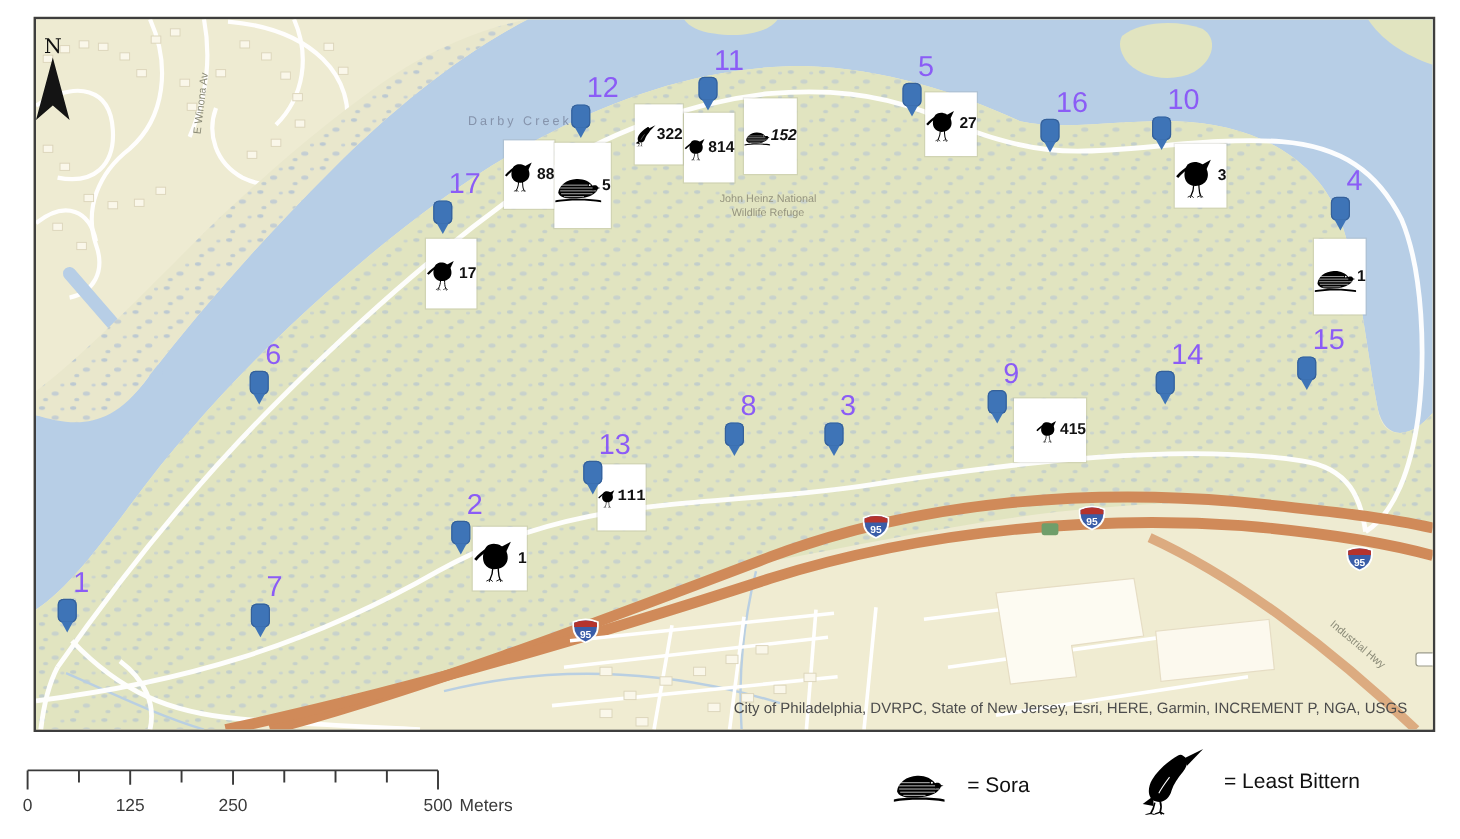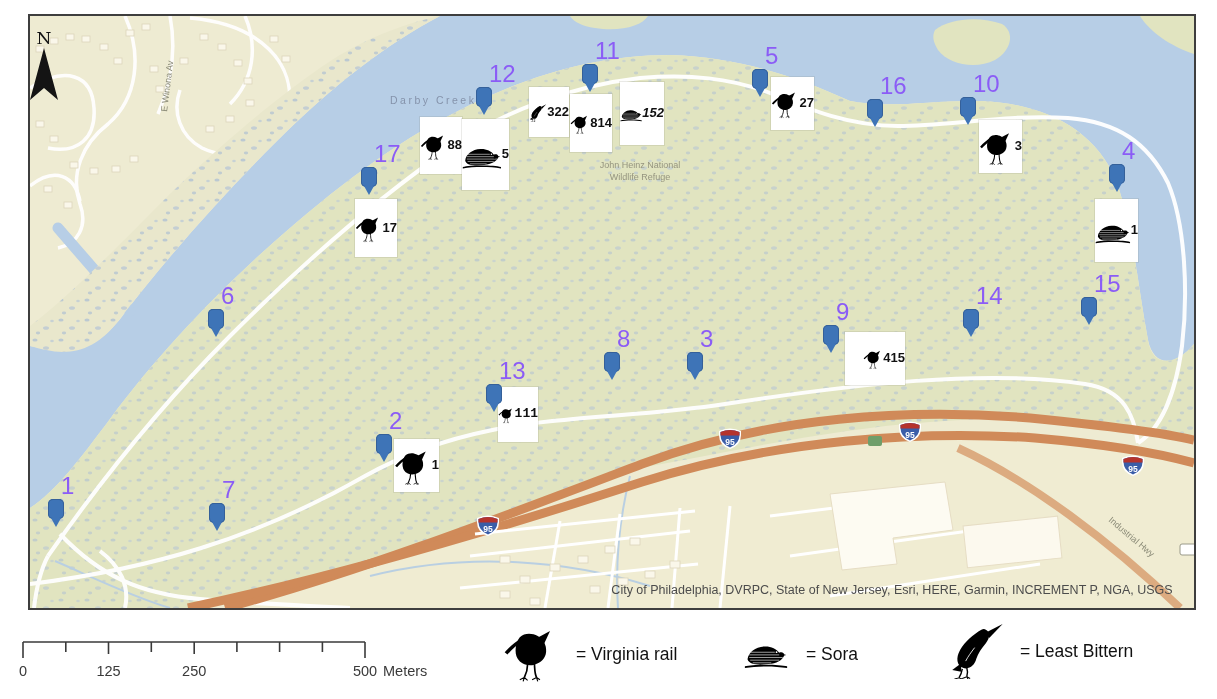--- a/index.html
+++ b/index.html
@@ -359,26 +359,20 @@
       </g>
       <g font-size="14.5" fill="#3a3a3a" font-family="Liberation Sans, sans-serif">
         <text x="15" y="58" text-anchor="middle">0</text>
         <text x="100.5" y="58" text-anchor="middle">125</text>
         <text x="186.2" y="58" text-anchor="middle">250</text>
         <text x="357" y="58" text-anchor="middle">500</text>
         <text x="375" y="58" text-anchor="start">Meters</text>
       </g>
     </svg>
 
-    <div class="legend-item" id="legend-item-rail">
-      <svg width="62" height="56" viewBox="0 0 100 100">
-          <use href="#sym-virginia-rail"></use>
-        </svg>
-      <span>= Virginia rail</span>
-    </div>
     <div class="legend-item" id="legend-item-bittern">
       <svg width="56" height="74" viewBox="0 0 100 100">
           <use href="#sym-least-bittern"></use>
         </svg>
       <span>= Least Bittern</span>
     </div>
     <div class="legend-item" id="legend-item-sora">
       <svg width="52" height="44" viewBox="0 0 100 100">
           <use href="#sym-sora"></use>
         </svg>

